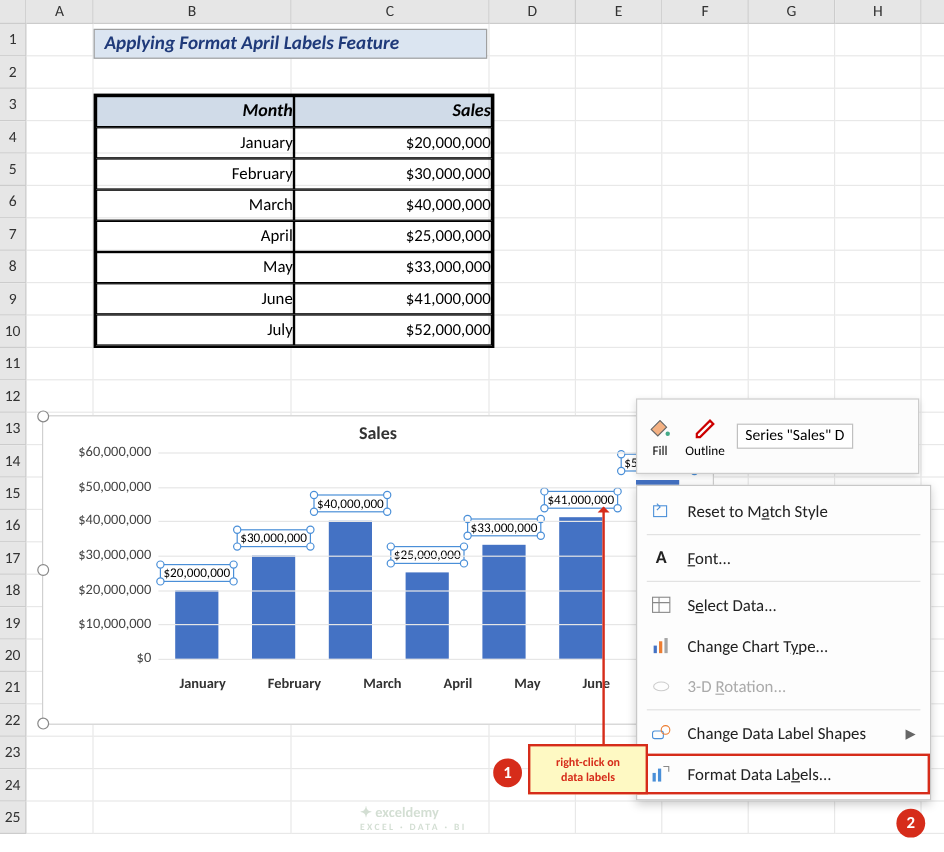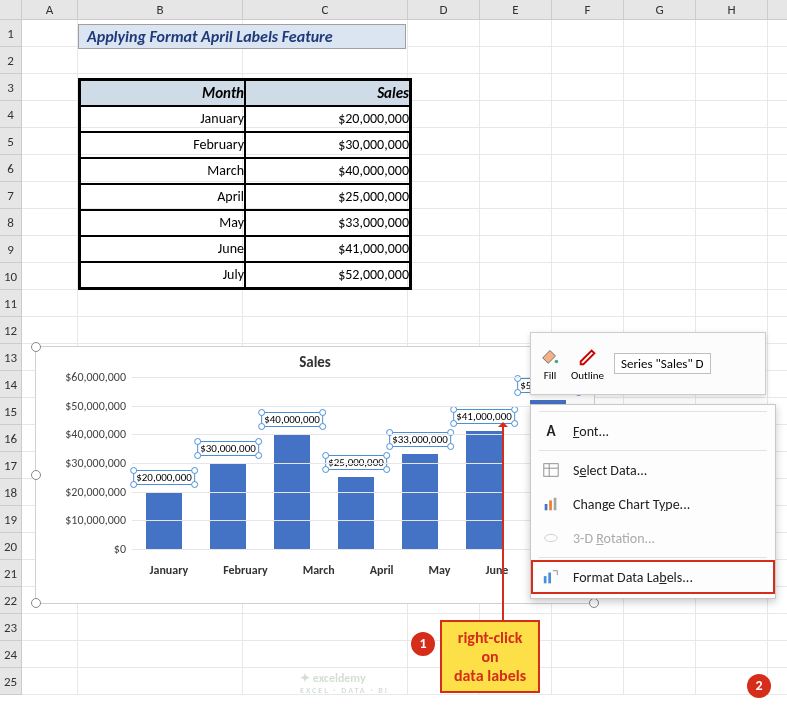--- a/index.html
+++ b/index.html
@@ -56,21 +56,21 @@
 .ctx-item { display: flex; align-items: center; height: 34px; padding: 0 12px 0 10px; font-size: 14px; color: #222; gap: 12px; cursor: default; }
 .ctx-item.dis { color: #aaa; }
 .ctx-item.hl { outline: 2.5px solid #d62c1a; outline-offset: -2px; }
 .ctx-ico { width: 20px; height: 20px; display: flex; align-items: center; justify-content: center; }
 .ctx-sep { height: 0; border-top: 1px solid #e2e2e2; margin: 2px 8px; }
 .ctx-arrow { margin-left: auto; color: #666; font-size: 11px; }
 .ul { text-decoration: underline; }
 
 
 .badge { position: absolute; width: 24px; height: 24px; background: #d62c1a; color: #fff; border-radius: 50%; text-align: center; line-height: 24px; font-weight: bold; font-size: 14px; }
-.ann-box { position: absolute; border: 2px solid #d62c1a; color: #d62c1a; font-weight: bold; font-size: 16px; padding: 6px 8px; background: #fde047; text-align: center; }
+.ann-box { position: absolute; border: 2px solid #d62c1a; color: #d62c1a; font-weight: bold; font-size: 10px; padding: 6px 8px; background: #fef9c3; text-align: center; }
 .arrow { position: absolute; width: 2px; background: #d62c1a; }
 .arrow::before { content: ''; position: absolute; top: -6px; left: -4px; border: 5px solid transparent; border-bottom-color: #d62c1a; }
 
 .watermark { position: absolute; bottom: 15px; left: 300px; opacity: .22; font-size: 12px; color: #3b6e3b; font-weight: bold; }
 </style>
 </head>
 <body>
 
 <div class="sheet">
   <div class="colhdrs">
@@ -499,20 +499,29 @@
   <div class="tb-item">
     <svg class="tb-ico" viewBox="0 0 24 24">
         <path d="M4 18 L16 6 L19 9 L7 21 L4 21 Z" fill="none" stroke="#c00" stroke-width="2"></path>
       </svg>
     <span>Outline</span>
   </div>
   <div class="tb-sel">Series "Sales" D</div>
 </div>
 
 <div class="ctx">
+  <div class="ctx-item">
+    <span class="ctx-ico">
+        <svg viewBox="0 0 20 20" width="18" height="18">
+          <rect x="3" y="5" width="12" height="10" fill="none" stroke="#4a8fd8"></rect>
+          <path d="M6 3 L9 6 L6 9" fill="none" stroke="#4a8fd8"></path>
+        </svg>
+      </span>
+    <span>Reset to M<span class="ul">a</span>tch Style</span>
+  </div>
   <div class="ctx-sep"></div>
   <div class="ctx-item">
     <span class="ctx-ico" style="font-weight:bold;font-size:15px">A</span>
     <span><span class="ul">F</span>ont...</span>
   </div>
   <div class="ctx-sep"></div>
   <div class="ctx-item">
     <span class="ctx-ico">
         <svg viewBox="0 0 20 20" width="18" height="18">
           <rect x="2" y="3" width="16" height="14" fill="none" stroke="#888"></rect>
@@ -534,20 +543,30 @@
   </div>
   <div class="ctx-item dis">
     <span class="ctx-ico">
         <svg viewBox="0 0 20 20" width="18" height="18">
           <ellipse cx="10" cy="10" rx="7" ry="4" fill="none" stroke="#ccc"></ellipse>
         </svg>
       </span>
     <span>3-D <span class="ul">R</span>otation...</span>
   </div>
   <div class="ctx-sep"></div>
+  <div class="ctx-item">
+    <span class="ctx-ico">
+        <svg viewBox="0 0 20 20" width="18" height="18">
+          <rect x="2" y="8" width="10" height="7" rx="2" fill="none" stroke="#4a8fd8"></rect>
+          <circle cx="14" cy="7" r="4" fill="none" stroke="#ed7d31"></circle>
+        </svg>
+      </span>
+    <span>Change Data Label Shapes</span>
+    <span class="ctx-arrow">▶</span>
+  </div>
   <div class="ctx-item hl">
     <span class="ctx-ico">
         <svg viewBox="0 0 20 20" width="18" height="18">
           <rect x="2" y="9" width="3" height="8" fill="#4a8fd8"></rect>
           <rect x="7" y="5" width="3" height="12" fill="#4a8fd8"></rect>
           <path d="M12 3 L17 3 L17 8" fill="none" stroke="#888"></path>
         </svg>
       </span>
     <span>Format Data La<span class="ul">b</span>els...</span>
   </div>

